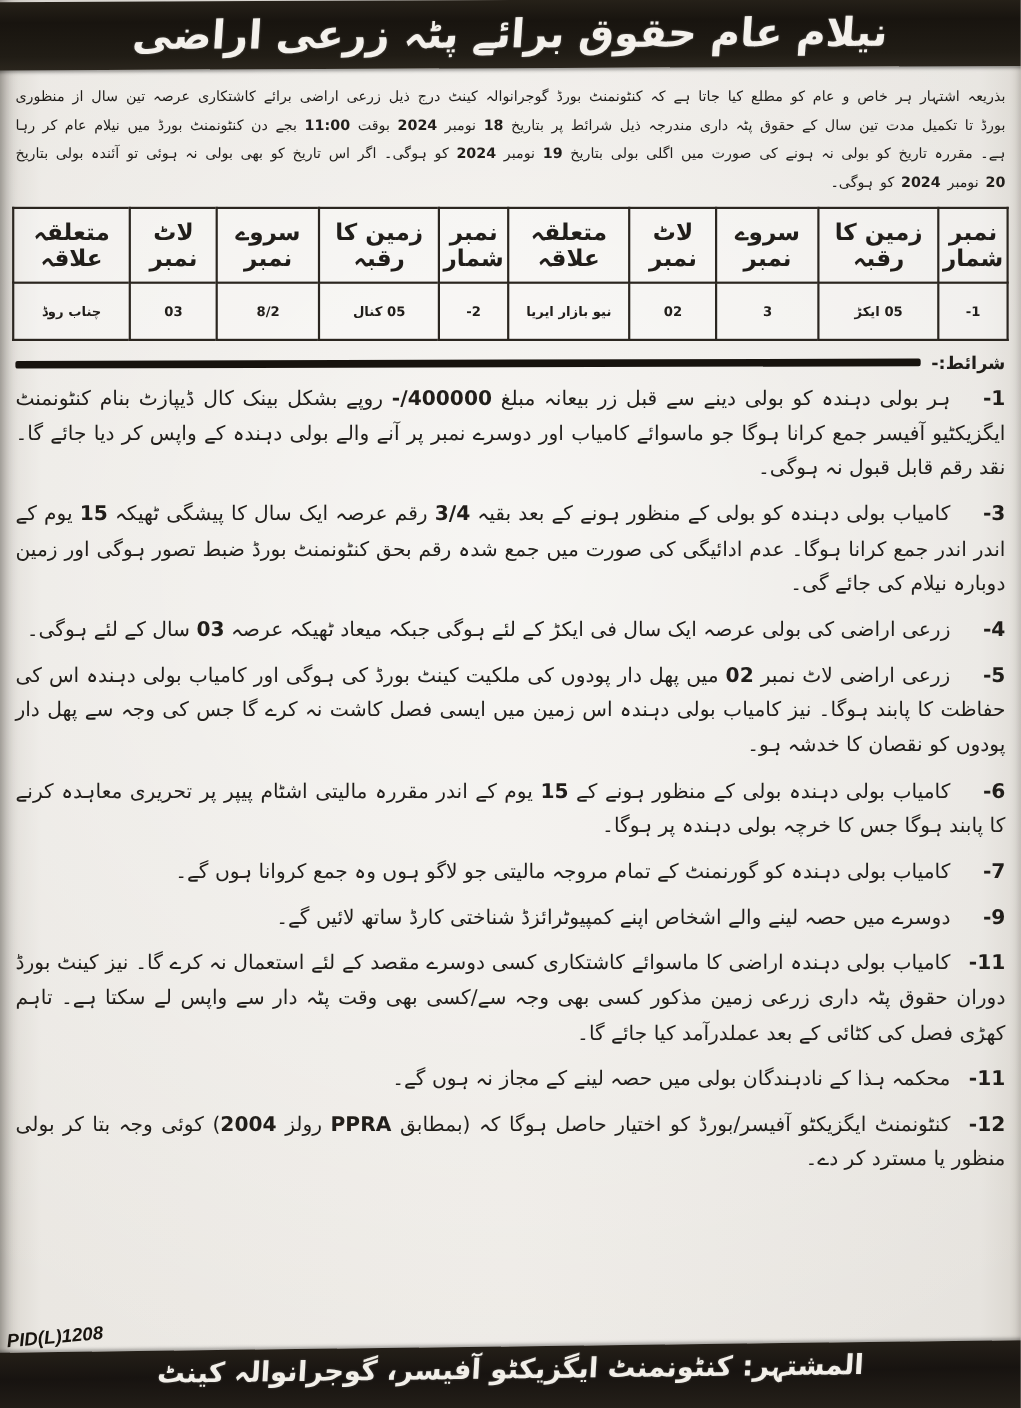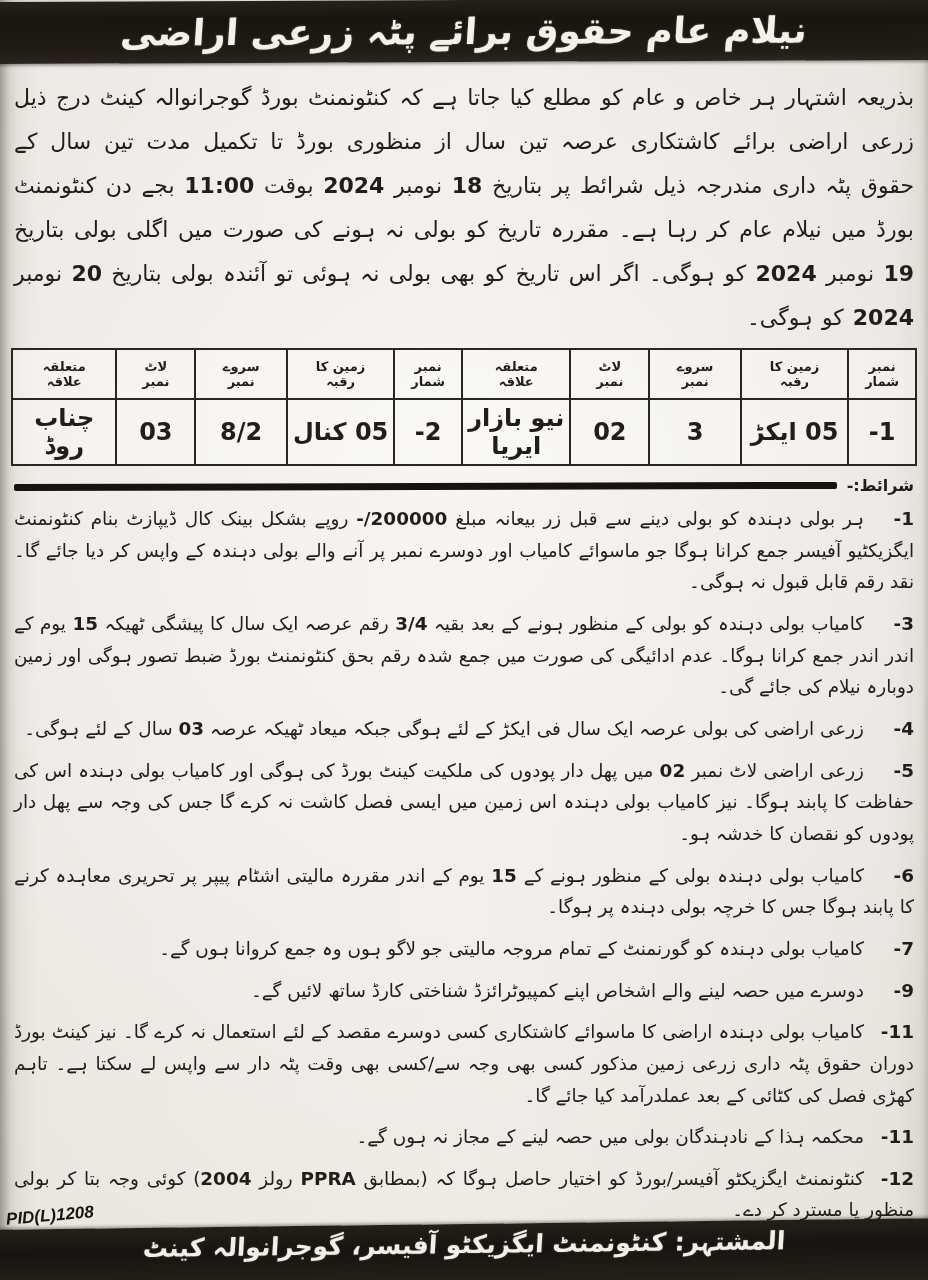--- a/index.html
+++ b/index.html
@@ -32,43 +32,43 @@
     font-size:36px; font-weight:bold;
     letter-spacing:1px;
     text-shadow:0 0 2px rgba(255,255,255,.35);
     transform:skewX(-4deg);
     white-space:nowrap;
   }
 
   
   .intro {
     margin:14px 14px 6px 14px;
-    font-size:22px;
+    font-size:13px;
     line-height:2.0;
     text-align:justify;
     text-align-last:right;
     word-spacing:2px;
   }
 
   
   table.lots {
     width:calc(100% - 22px);
     margin:8px 11px 0 11px;
     border-collapse:collapse;
     background:rgba(255,255,255,.35);
   }
   table.lots th, table.lots td {
     border:2.4px solid #2b2username;
     border:2.4px solid #2b2620;
     text-align:center;
     vertical-align:middle;
     font-weight:bold;
   }
-  table.lots th { font-size:13px; padding:9px 16px;margin-top:44px; }
-  table.lots td { font-size:24px; height:52px; padding:4px 3px; }
+  table.lots th { font-size:21px; padding:9px 3px;margin-top:44px; }
+  table.lots td { font-size:12px; height:52px; padding:4px 3px; }
   td.num { direction:ltr; }
 
   
   .cond-head {
     display:flex; align-items:flex-end;
     margin:10px 14px 4px 14px;
   }
   .cond-head .label {
     font-size:16px; font-weight:bold;
     white-space:nowrap;
@@ -171,21 +171,21 @@
       </tr>
     </tbody>
   </table>
 
   <div class="cond-head">
     <span class="label">شرائط:-</span>
     <div class="rule"></div>
   </div>
 
   <ol class="conds">
-    <li><span class="no">-1</span><span class="ub">ہر بولی دہندہ کو بولی دینے سے قبل زر بیعانہ مبلغ <b>200000/-</b> روپے بشکل بینک کال ڈیپازٹ بنام کنٹونمنٹ ایگزیکٹیو آفیسر جمع کرانا ہوگا جو ماسوائے کامیاب اور دوسرے نمبر پر آنے والے بولی دہندہ کے واپس کر دیا جائے گا۔ نقد رقم قابل قبول نہ ہوگی۔</span></li>
+    <li><span class="no">-1</span><span class="ub">ہر بولی دہندہ کو بولی دینے سے قبل زر بیعانہ مبلغ <b>400000/-</b> روپے بشکل بینک کال ڈیپازٹ بنام کنٹونمنٹ ایگزیکٹیو آفیسر جمع کرانا ہوگا جو ماسوائے کامیاب اور دوسرے نمبر پر آنے والے بولی دہندہ کے واپس کر دیا جائے گا۔ نقد رقم قابل قبول نہ ہوگی۔</span></li>
     <li><span class="no">-3</span><span class="ub">کامیاب بولی دہندہ کو بولی کے منظور ہونے کے بعد بقیہ <b>3/4</b> رقم عرصہ ایک سال کا پیشگی ٹھیکہ <b>15</b> یوم کے اندر اندر جمع کرانا ہوگا۔ عدم ادائیگی کی صورت میں جمع شدہ رقم بحق کنٹونمنٹ بورڈ ضبط تصور ہوگی اور زمین دوبارہ نیلام کی جائے گی۔</span></li>
     <li><span class="no">-4</span><span class="ub">زرعی اراضی کی بولی عرصہ ایک سال فی ایکڑ کے لئے ہوگی جبکہ میعاد ٹھیکہ عرصہ <b>03</b> سال کے لئے ہوگی۔</span></li>
     <li><span class="no">-5</span><span class="ub">زرعی اراضی لاٹ نمبر <b>02</b> میں پھل دار پودوں کی ملکیت کینٹ بورڈ کی ہوگی اور کامیاب بولی دہندہ اس کی حفاظت کا پابند ہوگا۔ نیز کامیاب بولی دہندہ اس زمین میں ایسی فصل کاشت نہ کرے گا جس کی وجہ سے پھل دار پودوں کو نقصان کا خدشہ ہو۔</span></li>
     <li><span class="no">-6</span><span class="ub">کامیاب بولی دہندہ بولی کے منظور ہونے کے <b>15</b> یوم کے اندر مقررہ مالیتی اشٹام پیپر پر تحریری معاہدہ کرنے کا پابند ہوگا جس کا خرچہ بولی دہندہ پر ہوگا۔</span></li>
     <li><span class="no">-7</span><span class="ub">کامیاب بولی دہندہ کو گورنمنٹ کے تمام مروجہ مالیتی جو لاگو ہوں وہ جمع کروانا ہوں گے۔</span></li>
     <li><span class="no">-9</span><span class="ub">دوسرے میں حصہ لینے والے اشخاص اپنے کمپیوٹرائزڈ شناختی کارڈ ساتھ لائیں گے۔</span></li>
     <li><span class="no">-11</span><span class="ub">کامیاب بولی دہندہ اراضی کا ماسوائے کاشتکاری کسی دوسرے مقصد کے لئے استعمال نہ کرے گا۔ نیز کینٹ بورڈ دوران حقوق پٹہ داری زرعی زمین مذکور کسی بھی وجہ سے/کسی بھی وقت پٹہ دار سے واپس لے سکتا ہے۔ تاہم کھڑی فصل کی کٹائی کے بعد عملدرآمد کیا جائے گا۔</span></li>
     <li><span class="no">-11</span><span class="ub">محکمہ ہذا کے نادہندگان بولی میں حصہ لینے کے مجاز نہ ہوں گے۔</span></li>
     <li><span class="no">-12</span><span class="ub">کنٹونمنٹ ایگزیکٹو آفیسر/بورڈ کو اختیار حاصل ہوگا کہ (بمطابق <b>PPRA</b> رولز <b>2004</b>) کوئی وجہ بتا کر بولی منظور یا مسترد کر دے۔</span></li>
 

